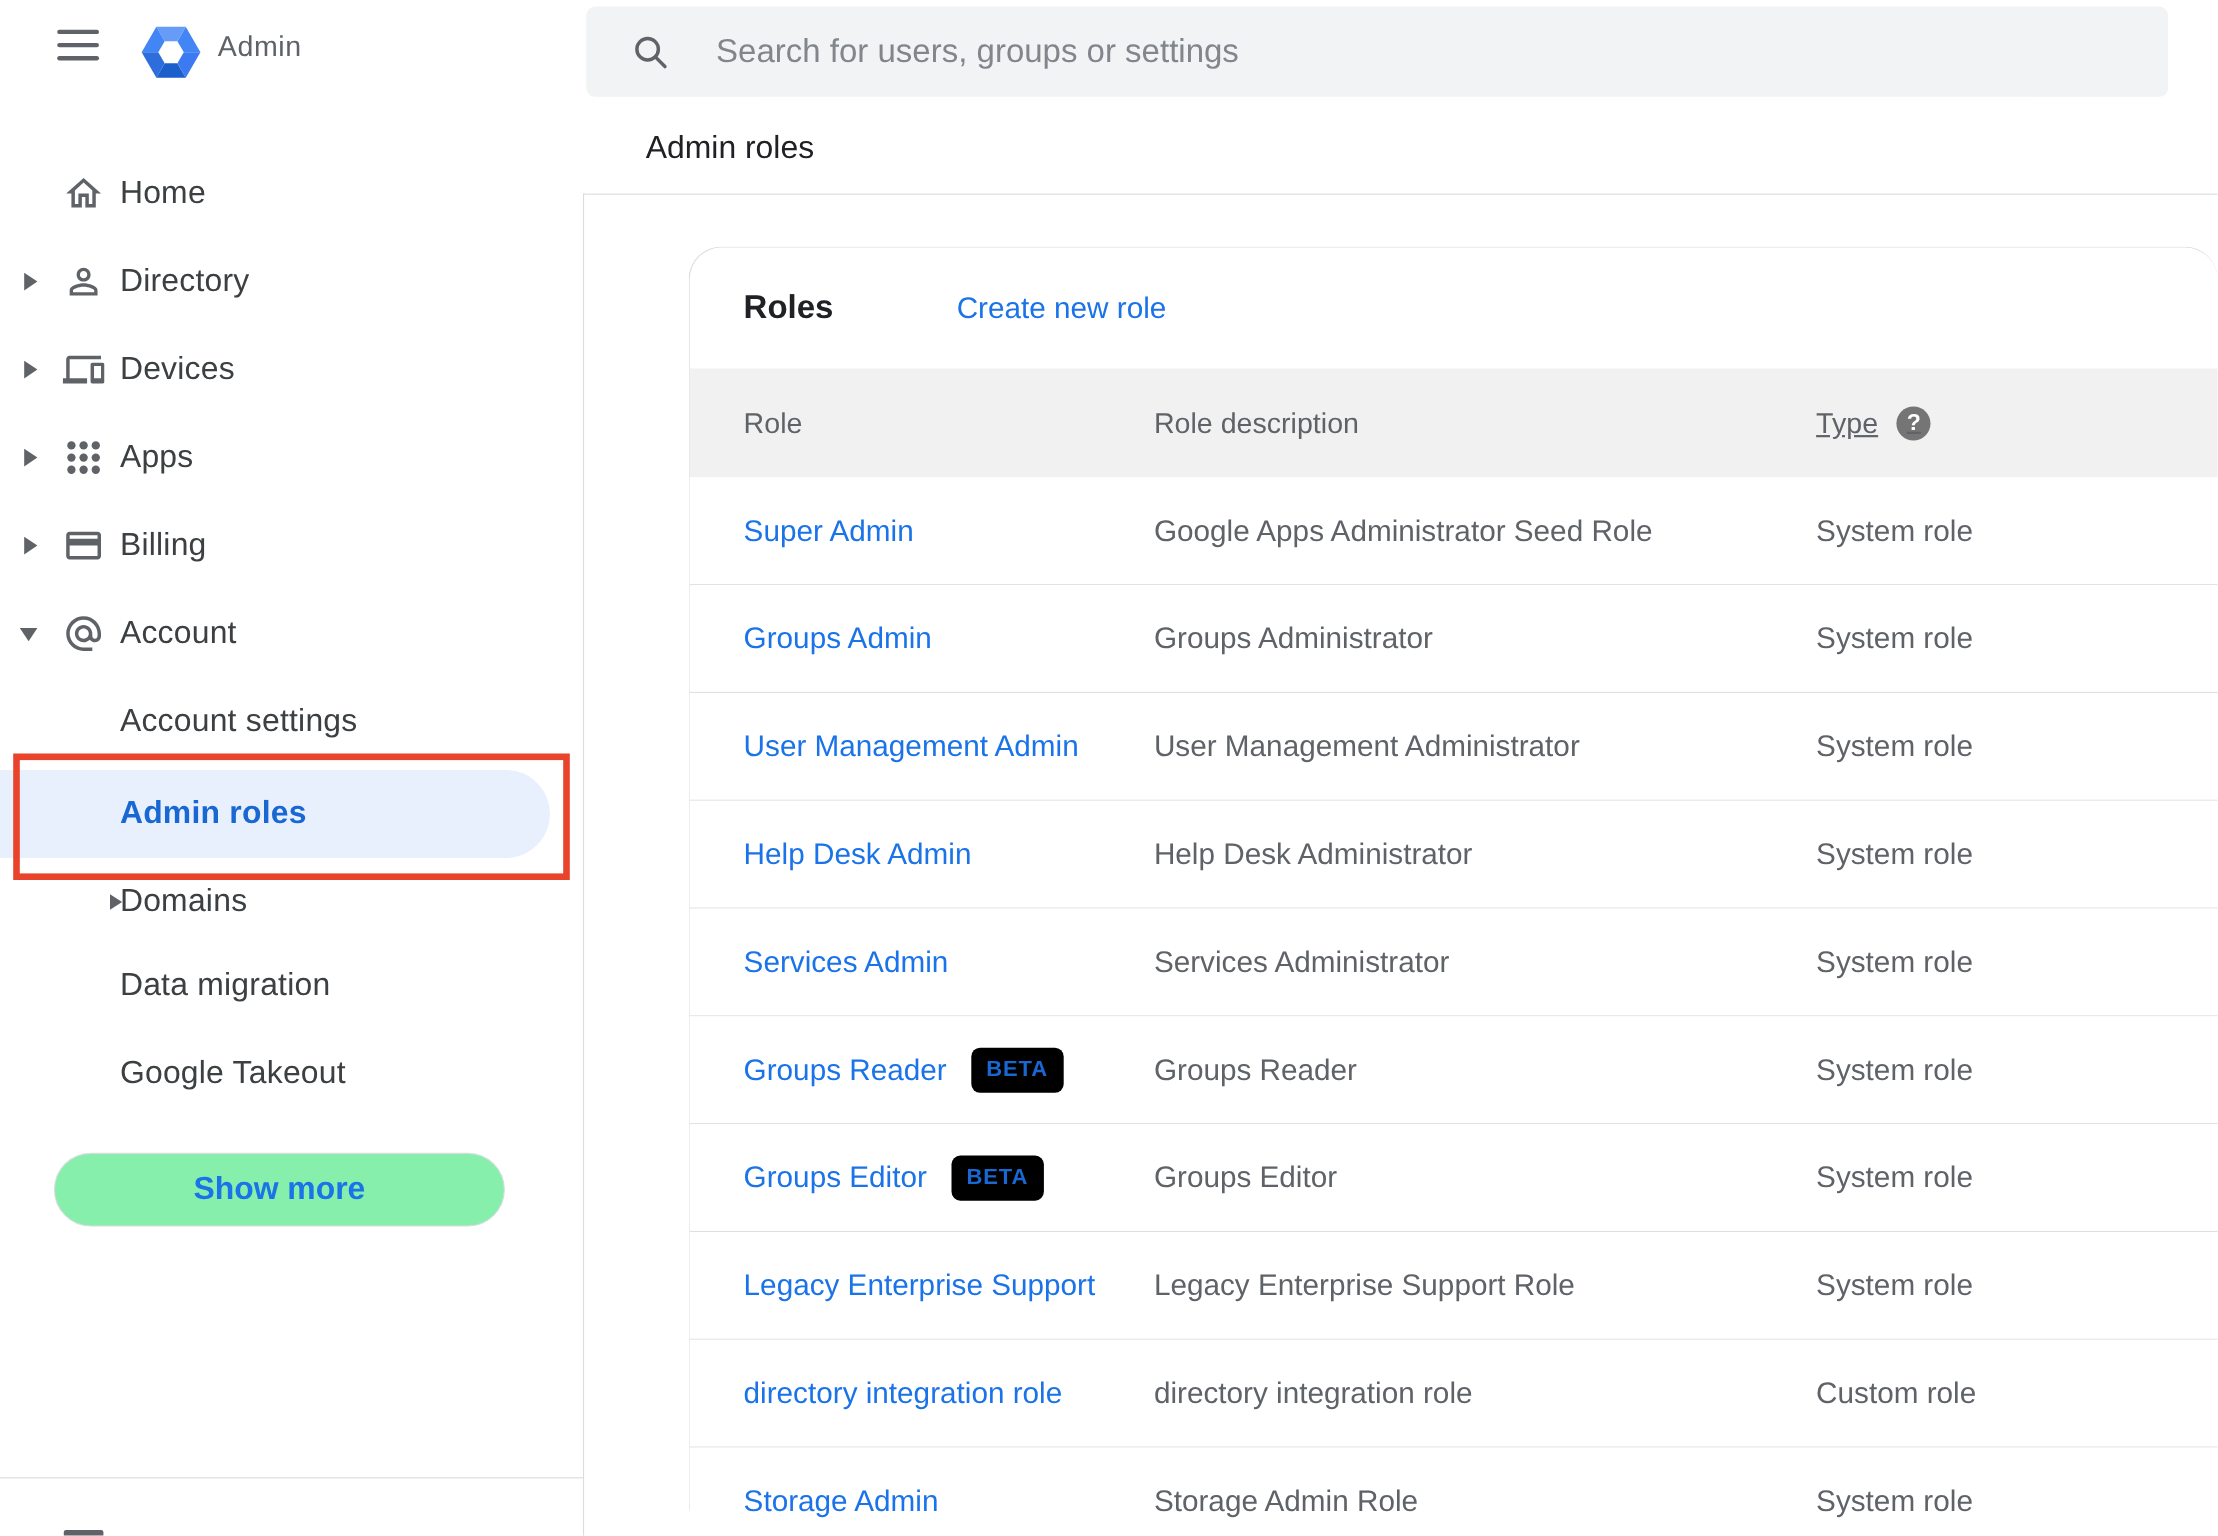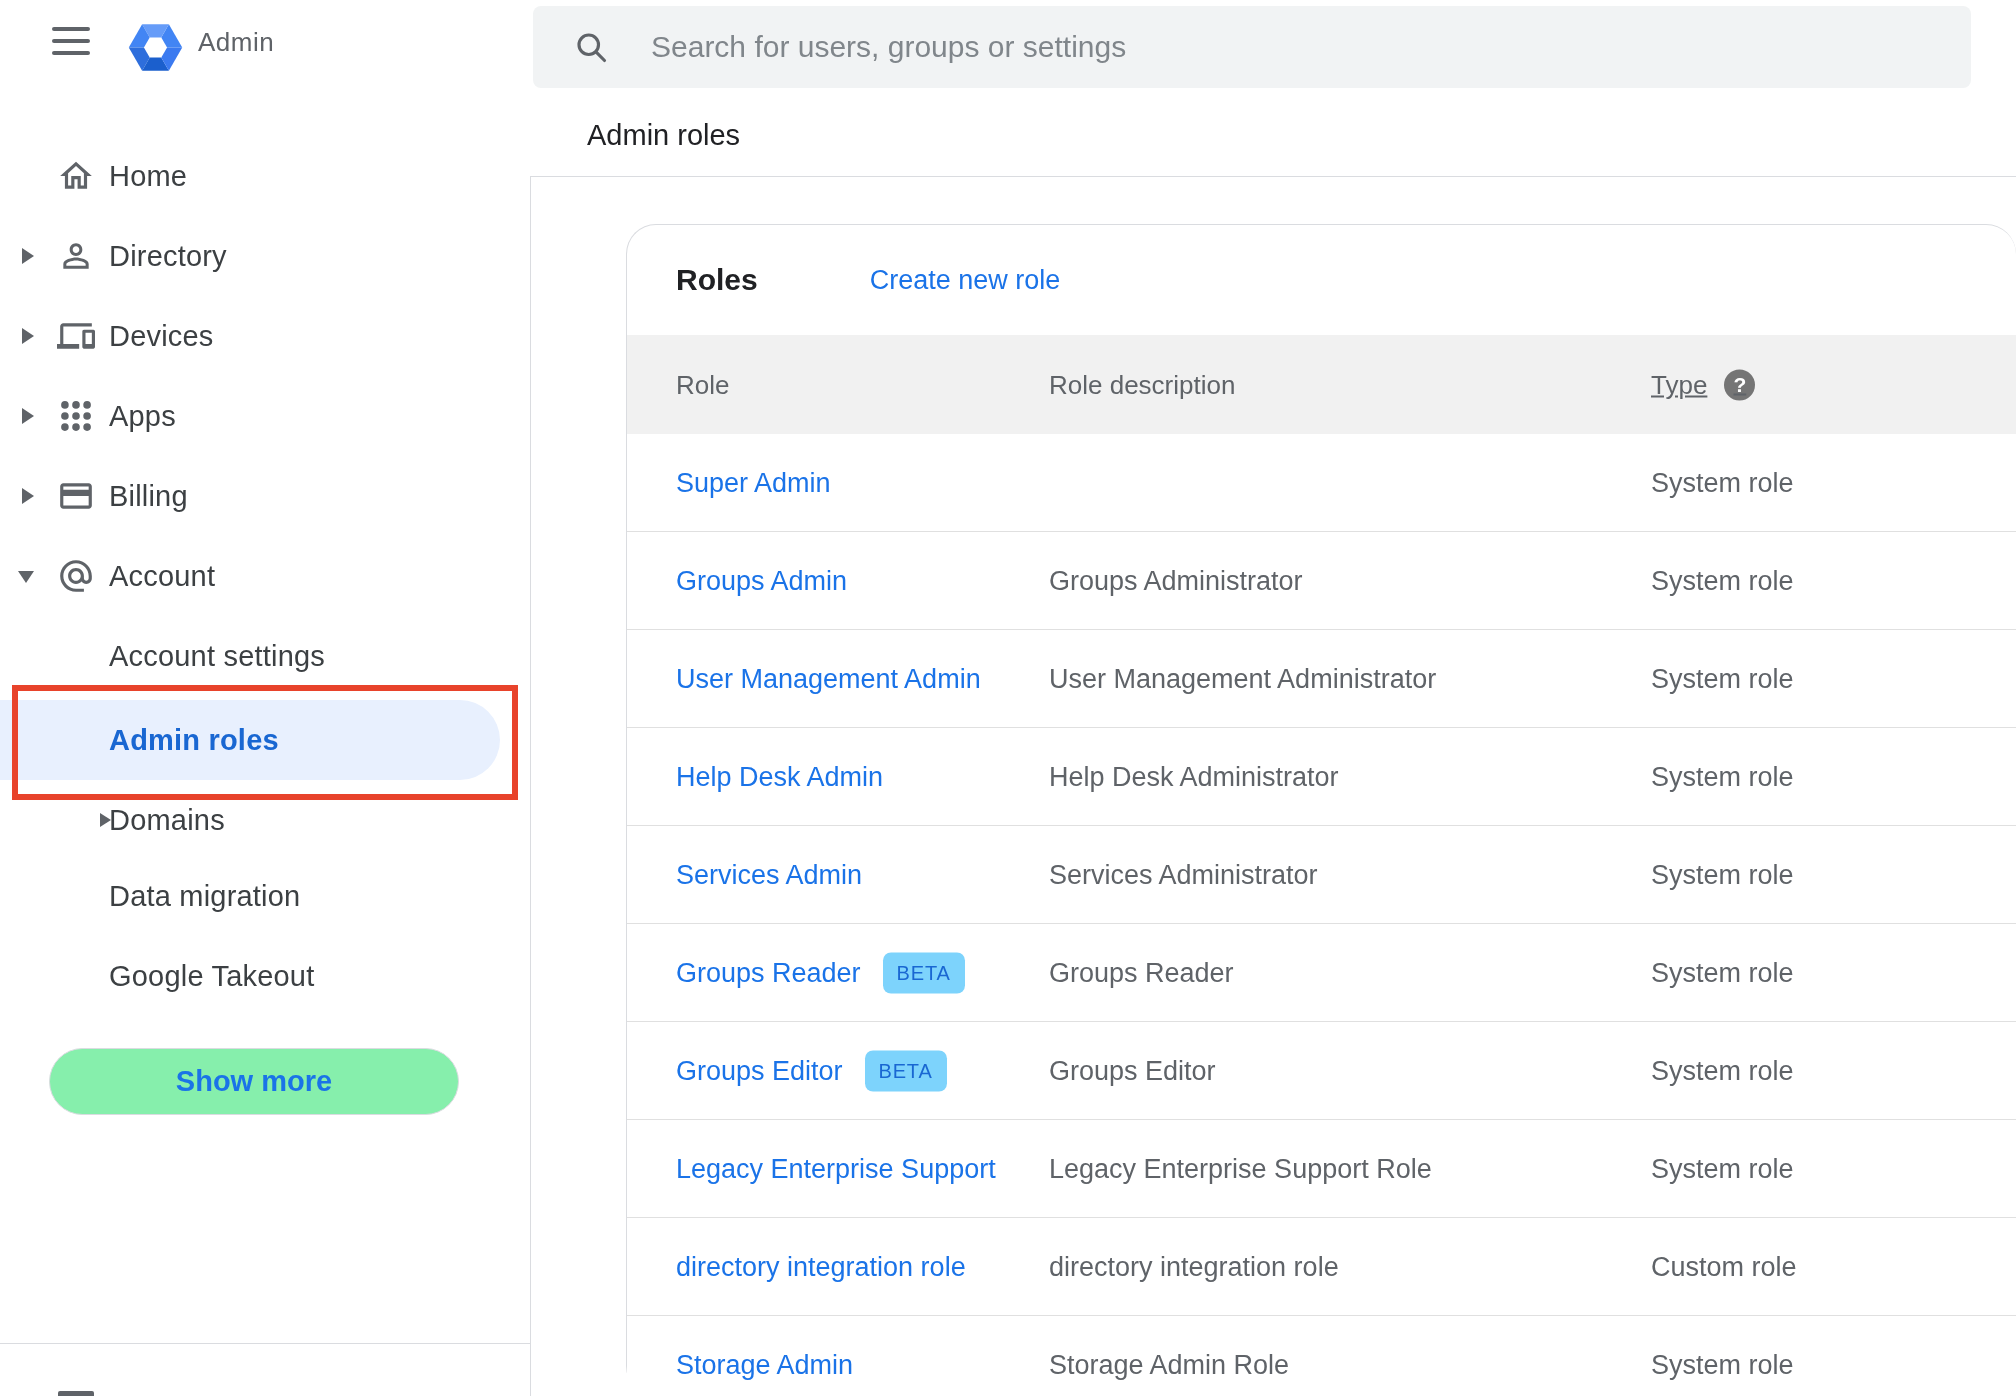--- a/index.html
+++ b/index.html
@@ -58,21 +58,21 @@
   #thead { position:absolute; left:0; top:110px; width:100%; height:99px; background:#f1f1f1; }
   .hcell { position:absolute; top:50%; transform:translateY(-50%); font-size:26px; color:#5f6368; }
   #hc-role { left:49px; } #hc-desc { left:422px; } #hc-type { left:1024px; display:flex; align-items:center;text-decoration:underline; }
   #help-icon { display:inline-flex; margin-left:17px; width:31px; height:31px; border-radius:50%;
     background:#757575; color:#fff; font-size:21px; font-weight:700; align-items:center; justify-content:center; cursor:pointer; }
 
   #tbody { position:absolute; left:0; top:209px; width:100%; }
   .trow { position:relative; width:100%; height:98px; border-bottom:1px solid #e0e0e0; background:#fff; }
   .c-role { position:absolute; left:49px; top:50%; transform:translateY(-50%); display:flex; align-items:center; white-space:nowrap; }
   .role-link { font-size:27px; color:#1a73e8; cursor:pointer; text-decoration:none; }
-  .beta-badge { margin-left:22px; background:#7dd3fc; color:#1967d2; font-size:20px; font-weight:400;
+  .beta-badge { margin-left:22px; background:#000000; color:#1967d2; font-size:20px; font-weight:700;
     letter-spacing:.8px; padding:9px 14px; border-radius:8px; }
   .c-desc { position:absolute; left:422px; top:50%; transform:translateY(-50%); font-size:27px; color:#5f6368; white-space:nowrap; }
   .c-type { position:absolute; left:1024px; top:50%; transform:translateY(-50%); font-size:27px; color:#5f6368; white-space:nowrap; }
 </style>
 </head>
 <body>
 
 <div class="abs" id="hamburger">
   <div class="bar b1"></div>
     <div class="bar b2"></div>
@@ -215,20 +215,21 @@
       <span id="help-icon">?</span>
     </span>
   </div>
 
   <div id="tbody">
 
     <div class="trow">
       <span class="c-role">
           <a class="role-link">Super Admin</a>
         </span>
+      <span class="c-desc">Google Apps Administrator Seed Role</span>
       <span class="c-type">System role</span>
     </div>
 
     <div class="trow">
       <span class="c-role">
           <a class="role-link">Groups Admin</a>
         </span>
       <span class="c-desc">Groups Administrator</span>
       <span class="c-type">System role</span>
     </div>

